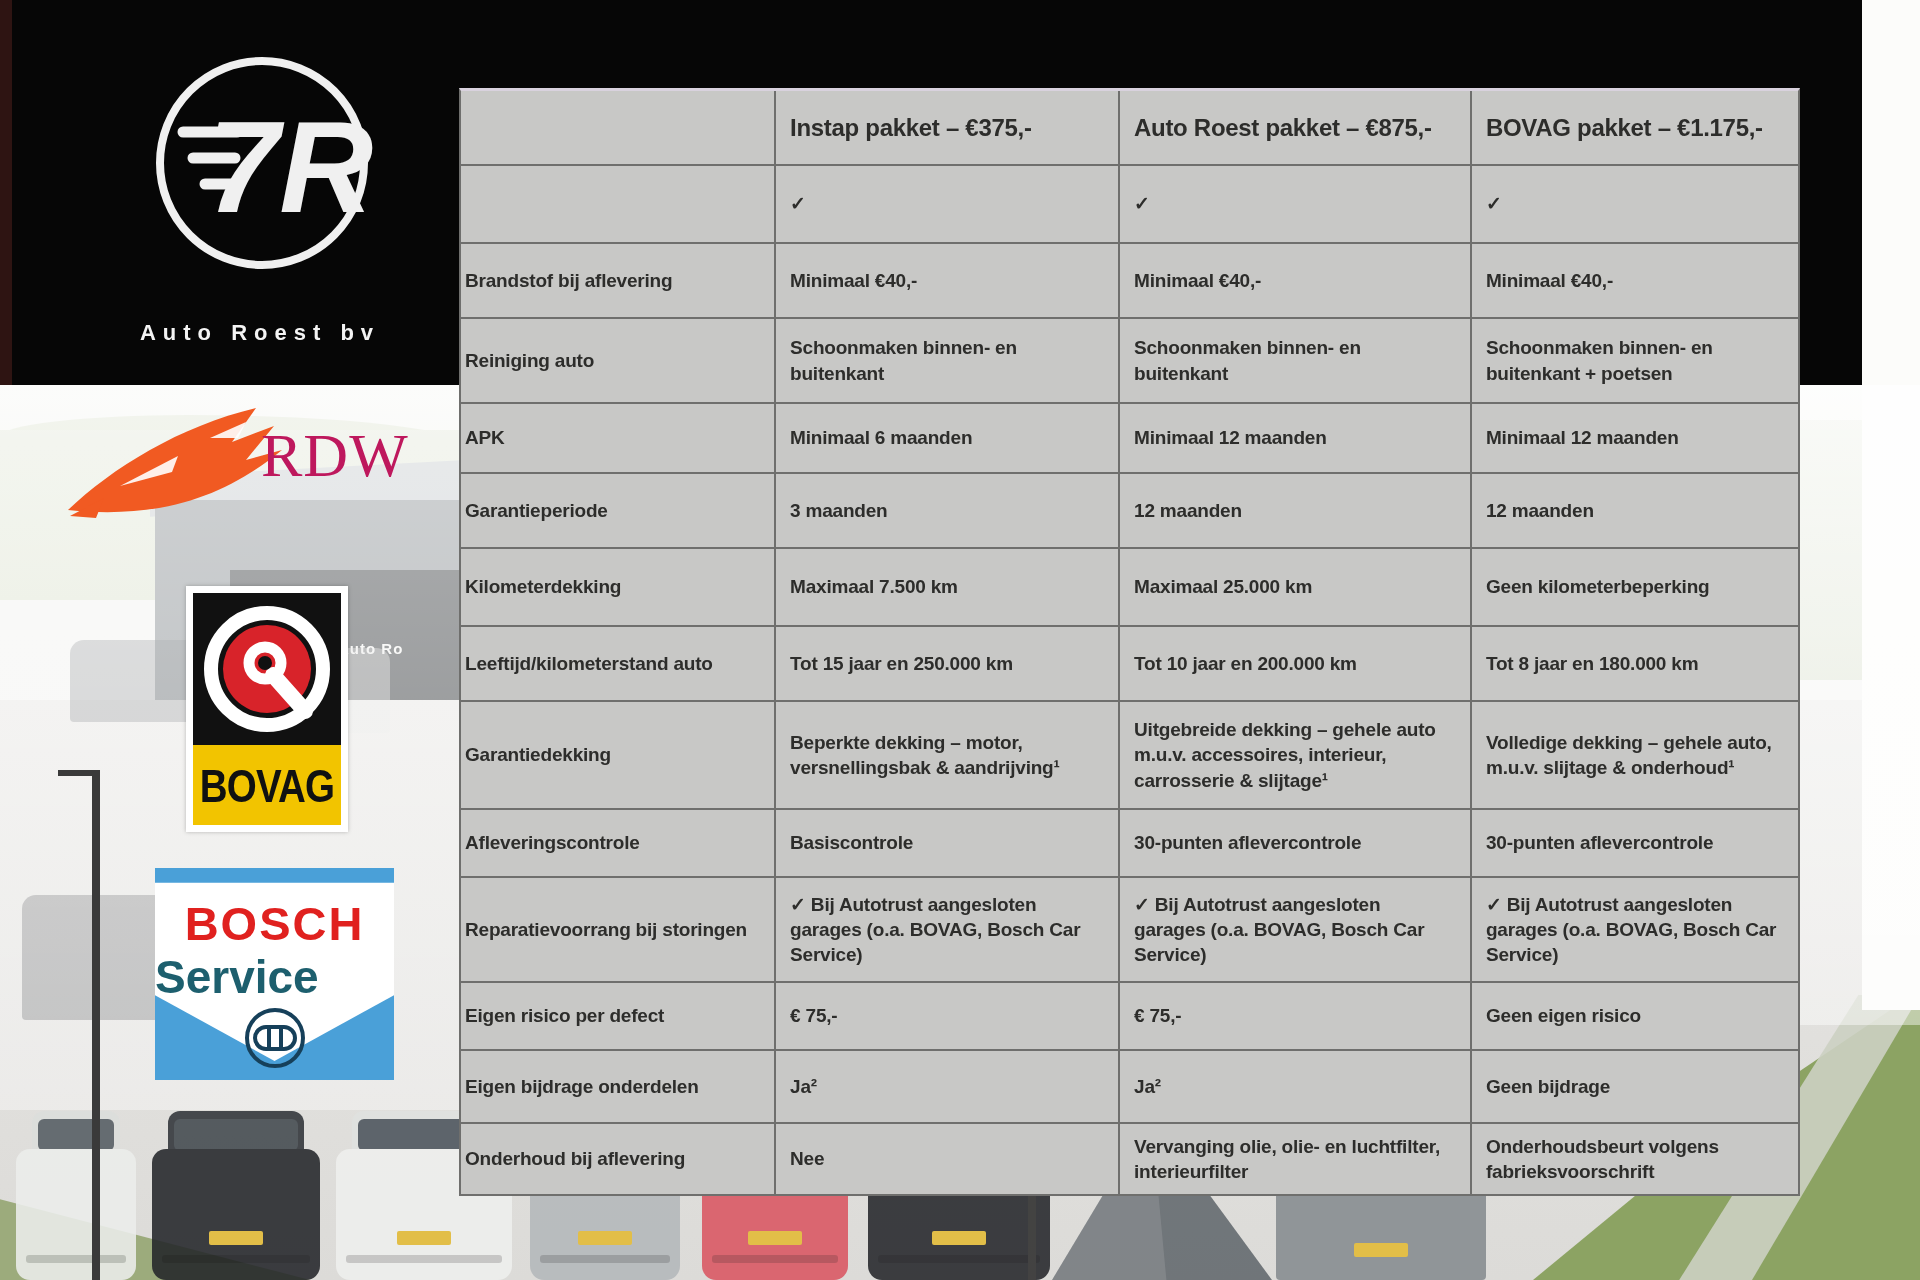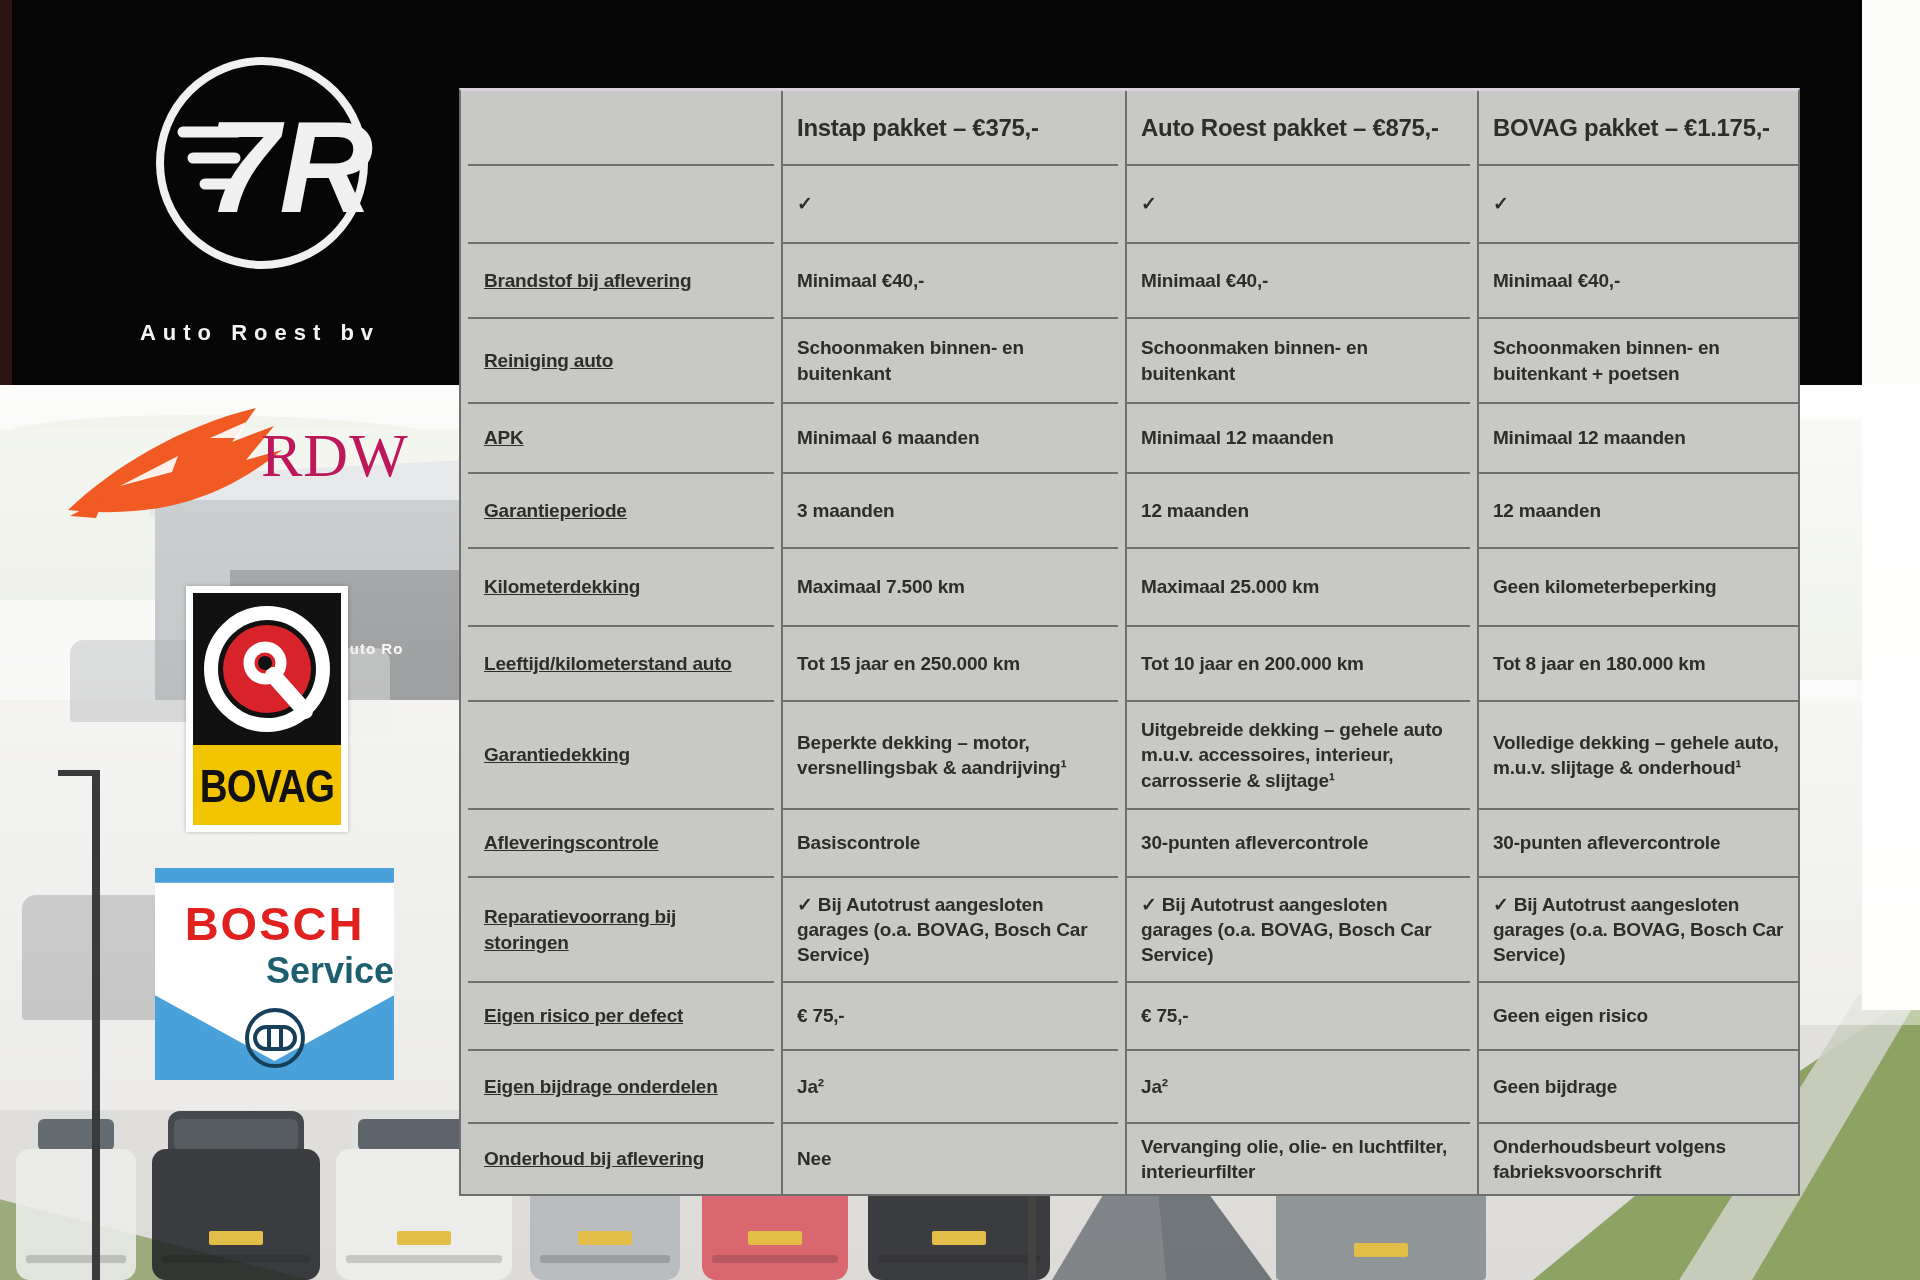--- a/index.html
+++ b/index.html
@@ -48,34 +48,34 @@
   .bovag-top{position:relative;width:100%;height:152px;background:#111;}
   .bovag-bottom{width:100%;height:80px;background:#f2c400;display:flex;align-items:center;justify-content:center;}
   .bovag-word{font-size:47px;font-weight:700;color:#111;letter-spacing:-1px;transform:scaleX(.82);}
 
   
   .bosch{left:155px;top:868px;width:239px;height:212px;background:#4aa0d8;}
   .bosch-shield{position:absolute;left:0;top:0;width:100%;height:100%;background:#fff;
                 clip-path:polygon(0 7%,100% 7%,100% 60%,50% 91%,0 60%);}
   .bosch-line1{position:absolute;width:100%;text-align:center;top:28px;font-size:47px;font-weight:700;
                color:#e0211f;letter-spacing:2px;}
-  .bosch-line2{position:absolute;width:100%;text-align:right;top:82px;font-size:36px;font-weight:700;
+  .bosch-line2{position:absolute;width:100%;text-align:left;top:82px;font-size:46px;font-weight:700;
                color:#1d5f6e;}
   .bosch-armature{position:absolute;left:50%;top:138px;transform:translateX(-50%);}
 
   
   .pkg-table{left:459px;top:88px;width:1341px;background:#c8c8c6;display:grid;
              grid-template-columns:314fr 345fr 353fr 329fr;
              border:2px solid #6f6f6d;border-top:3px solid #d9d2de;box-sizing:border-box;}
   .cell{display:flex;align-items:center;padding:6px 14px;box-sizing:border-box;
-        font-weight:700;color:#2d2d2b;font-size:19px;line-height:1.32;letter-spacing:-.2px;margin-left:7px;}
+        font-weight:700;color:#2d2d2b;font-size:19px;line-height:1.32;letter-spacing:-.2px;}
   .cell.bt{border-top:2px solid #6f6f6d;}
   .cell.bl{border-left:2px solid #6f6f6d;}
   .cell.th{font-size:24px;letter-spacing:-.3px;}
-  .cell.lbl{padding-left:16px;text-decoration:underline;}
+  .cell.lbl{padding-left:4px;}
 </style>
 </head>
 <body>
 
 <div class="stage">
 
   <div class="abs sky"></div>
   <div class="abs treeline-l"></div>
   <div class="abs treeline-r"></div>
   <div class="abs field"></div>

